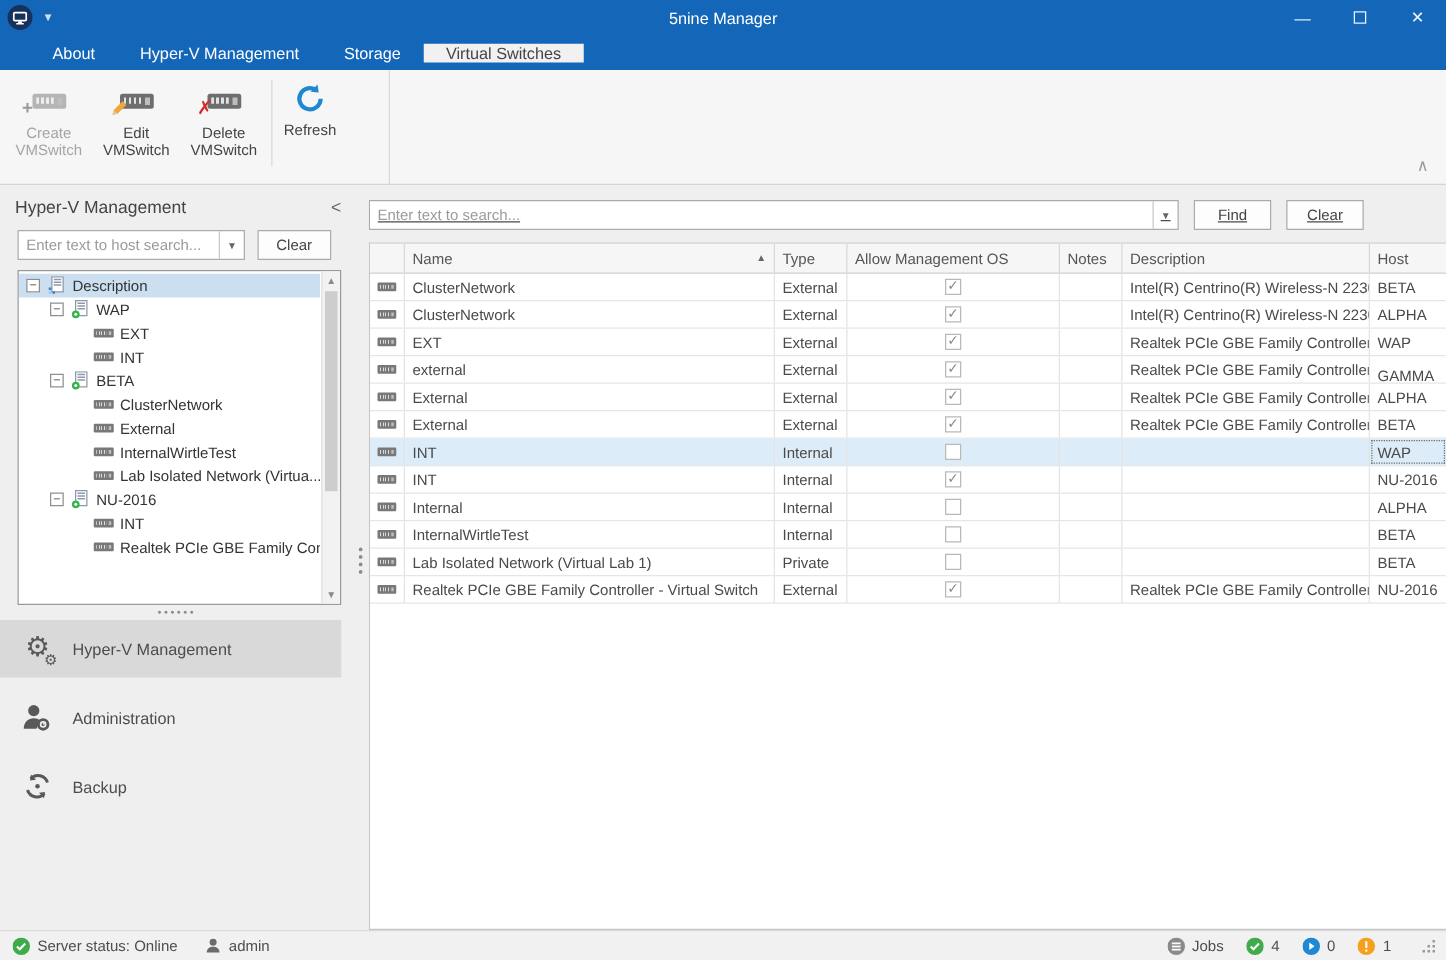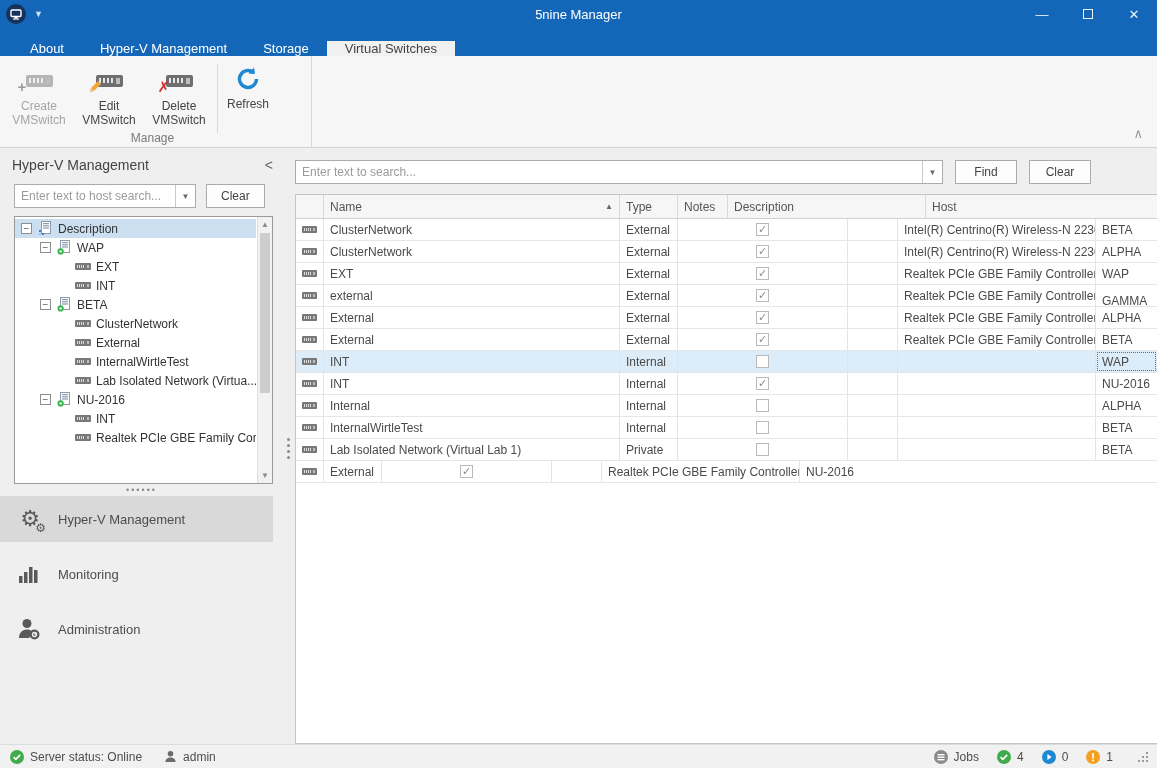--- a/index.html
+++ b/index.html
@@ -10,21 +10,21 @@
   
   .titlebar { height:28px; background:#1467b8; display:flex; align-items:center; color:#fff; flex:0 0 auto; position:relative; }
   .app-icon { width:20px; height:20px; margin-left:6px; border-radius:50%; background:#16325c; display:flex; align-items:center; justify-content:center; }
   .qat-caret { color:#cfe2f5; font-size:9px; margin-left:8px; }
   .win-title { position:absolute; left:0; right:0; text-align:center; font-size:13px; color:#fff; pointer-events:none; }
   .win-controls { margin-left:auto; display:flex; height:100%; }
   .win-btn { width:46px; height:100%; display:flex; align-items:center; justify-content:center; color:#eaf2fb; font-size:13px; }
   .win-btn .maxbox { width:10px; height:10px; border:1px solid #eaf2fb; display:inline-block; }
 
   
-  .tabstrip { height:28px; background:#1467b8; display:flex; align-items:flex-end; padding-left:12px; flex:0 0 auto; }
+  .tabstrip { height:28px; background:#1467b8; display:flex; align-items:center; padding-left:24px; flex:0 0 auto; }
   .tab { padding:0 18px; display:flex; align-items:center; color:#fff; font-size:13px; cursor:default; }
   .tab.active { background:#f1f1f1; color:#444; }
 
   
   .ribbon { height:92px; background:#f6f6f6; border-bottom:1px solid #d4d4d4; position:relative; flex:0 0 auto; }
   .ribbon-group { position:relative; height:100%; display:flex; align-items:flex-start; padding:6px 4px 0 4px; width:312px; border-right:1px solid #d9d9d9; }
   .rbtn { display:flex; flex-direction:column; align-items:center; text-align:center; padding:4px 4px; margin:0 2px; color:#444; font-size:12px; line-height:14px; min-height:70px; }
   .rbtn .ricon { height:30px; display:flex; align-items:center; justify-content:center; margin-bottom:3px; }
   .rbtn.disabled { color:#a5a5a5; }
   .rbtn[data-name="refresh-button"] { padding-top:2px; }
@@ -82,21 +82,21 @@
   .gear-big { font-size:22px; line-height:22px; font-family:"DejaVu Sans",sans-serif; }
   .gear-small { position:absolute; right:-2px; bottom:-4px; font-size:12px; line-height:12px; font-family:"DejaVu Sans",sans-serif; }
 
   
   .v-splitter { width:12px; flex:0 0 auto; position:relative; background:#efefef; }
   .v-splitter .dots { position:absolute; top:290px; left:4px; width:3px; height:3px; border-radius:50%; background:#8a8a8a;
       box-shadow:0 6px 0 #8a8a8a, 0 12px 0 #8a8a8a, 0 18px 0 #8a8a8a; }
 
   
   .content { flex:1; display:flex; flex-direction:column; min-width:0; background:#efefef; padding-top:12px; }
-  .search-row { display:flex; align-items:center; gap:12px; margin-bottom:10px; }
+  .search-row { display:flex; align-items:center; gap:12px; margin-bottom:10px;text-decoration:underline; }
   .search-combo { width:648px; }
   .search-row .btn { min-width:62px; }
 
   .grid { flex:1; background:#fff; border:1px solid #c5c5c5; border-right:none; display:flex; flex-direction:column; min-height:0; }
   .g-header { display:flex; background:#f6f6f6; border-bottom:1px solid #d0d0d0; flex:0 0 auto; height:24px; }
   .g-hcell { display:flex; align-items:center; padding:0 6px; color:#555; border-right:1px solid #d8d8d8; overflow:hidden; white-space:nowrap; }
   .g-hcell .sort { margin-left:auto; font-size:8px; color:#666; padding-left:4px; }
   .g-row { display:flex; height:22px; border-bottom:1px solid #e6e6e6; flex:0 0 auto; }
   .g-row.selected { background:#dcedf9; }
   .g-cell { display:flex; align-items:center; padding:0 6px; border-right:1px solid #e4e4e4; overflow:hidden; white-space:nowrap; color:#4a4a4a; }
@@ -180,21 +180,20 @@
         <div class="rbtn" data-name="refresh-button">
           <span class="ricon" data-name="refresh-icon">
             <svg width="26" height="26" viewBox="0 0 26 26">
               <path d="M21.5 13a8.5 8.5 0 1 1-3-6.5" fill="none" stroke="#1e88d2" stroke-width="3.4"></path>
               <path d="M19 1.5l1 6.5-6.5-.6z" fill="#1e88d2"></path>
             </svg>
           </span>
           <span data-name="ribbon-button-label" style="max-width: 90px;">Refresh</span>
         </div>
       </div>
-    <div class="group-label" data-name="ribbon-group-label">Manage</div>
     <span class="ribbon-collapse" data-name="collapse-ribbon-icon">∧</span>
   </div>
 
   <div class="main">
 
     <div class="sidebar" data-name="sidebar">
       <div class="sb-header">
         <span data-name="sidebar-title">Hyper-V Management</span>
         <span class="sb-collapse" data-name="sidebar-collapse-icon">&lt;</span>
       </div>
@@ -321,43 +320,44 @@
       </div>
       <div class="h-splitter" data-name="sidebar-horizontal-splitter">••••••</div>
       <div class="nav" data-name="module-nav">
           <div class="nav-item selected" data-name="nav-item-hyper-v-management">
             <span class="nav-ic" data-name="gears-icon">
               <span class="gear-big">⚙</span>
               <span class="gear-small">⚙</span>
             </span>
             <span data-name="nav-item-label">Hyper-V Management</span>
           </div>
-          <div class="nav-item" data-name="nav-item-monitoring">
-            <span class="nav-ic" data-name="chart-icon">
-              <svg width="24" height="20" viewBox="0 0 24 20">
-                <rect x="1" y="12" width="3.5" height="7" fill="#595959"></rect>
-                <rect x="6" y="8" width="3.5" height="11" fill="#595959"></rect>
-                <rect x="11" y="3" width="3.5" height="16" fill="#595959"></rect>
-                <rect x="16" y="6" width="3.5" height="13" fill="#595959"></rect>
-              </svg>
-            </span>
-            <span data-name="nav-item-label">Monitoring</span>
-          </div>
           <div class="nav-item" data-name="nav-item-administration">
             <span class="nav-ic" data-name="user-gear-icon">
               <svg width="24" height="22" viewBox="0 0 24 22">
                 <circle cx="9" cy="5.5" r="4.5" fill="#595959"></circle>
                 <path d="M1 20c0-5.5 3.6-8.5 8-8.5 2 0 3.8.6 5.2 1.7l-3 6.8z" fill="#595959"></path>
                 <circle cx="16.5" cy="16.5" r="5" fill="#595959"></circle>
                 <circle cx="16.5" cy="16.5" r="2" fill="none" stroke="#efefef" stroke-width="1.3"></circle>
                 <path d="M16.5 16.5l2-1.4" stroke="#efefef" stroke-width="1.3"></path>
               </svg>
             </span>
             <span data-name="nav-item-label">Administration</span>
           </div>
+          <div class="nav-item" data-name="nav-item-backup">
+            <span class="nav-ic" data-name="sync-icon">
+              <svg width="24" height="22" viewBox="0 0 24 22">
+                <path d="M4 14a8 8 0 0 0 13.5 3" fill="none" stroke="#595959" stroke-width="2.4"></path>
+                <path d="M20 8A8 8 0 0 0 6.5 5" fill="none" stroke="#595959" stroke-width="2.4"></path>
+                <path d="M6.8 1.5L6 6.4l4.8-.6z" fill="#595959"></path>
+                <path d="M17.2 20.5l.8-4.9-4.8.6z" fill="#595959"></path>
+                <circle cx="12" cy="11" r="1.8" fill="#595959"></circle>
+              </svg>
+            </span>
+            <span data-name="nav-item-label">Backup</span>
+          </div>
         </div>
     </div>
 
     <div class="v-splitter" data-name="vertical-splitter">
         <span class="dots" data-name="splitter-grip-icon"></span>
       </div>
 
     <div class="content" data-name="content-panel">
       <div class="search-row">
         <div class="combo search-combo" data-name="table-search-combo">
@@ -370,20 +370,23 @@
       <div class="grid" data-name="vswitch-grid">
         <div class="g-header" data-name="grid-header">
             <div class="g-hcell" data-name="column-header-icon" style="width: 28px; flex: 0 0 auto;"></div>
             <div class="g-hcell" data-name="column-header-name" style="width: 296px; flex: 0 0 auto;">
               <span data-name="column-header-label">Name</span>
               <span class="sort" data-name="sort-ascending-icon">▲</span>
             </div>
             <div class="g-hcell" data-name="column-header-type" style="width: 58px; flex: 0 0 auto;">
               <span data-name="column-header-label">Type</span>
             </div>
+            <div class="g-hcell" data-name="column-header-allow-management-os" style="width: 170px; flex: 0 0 auto;">
+              <span data-name="column-header-label">Allow Management OS</span>
+            </div>
             <div class="g-hcell" data-name="column-header-notes" style="width: 50px; flex: 0 0 auto;">
               <span data-name="column-header-label">Notes</span>
             </div>
             <div class="g-hcell" data-name="column-header-description" style="width: 198px; flex: 0 0 auto;">
               <span data-name="column-header-label">Description</span>
             </div>
             <div class="g-hcell" data-name="column-header-host" style="flex: 1 1 0%; border-right: none;">
               <span data-name="column-header-label">Host</span>
             </div>
           </div>
@@ -528,20 +531,21 @@
                 <span class="cb" data-name="checkbox-unchecked-icon"></span>
               </div>
               <div class="g-cell" data-name="cell-notes" style="width: 50px; flex: 0 0 auto;"></div>
               <div class="g-cell" data-name="cell-description" style="width: 198px; flex: 0 0 auto;"></div>
               <div class="g-cell" data-name="cell-host" style="flex: 1 1 0%; border-right: none;">BETA</div>
             </div>
             <div class="g-row" data-name="table-row">
               <div class="g-cell center" data-name="row-switch-icon-cell" style="width: 28px; flex: 0 0 auto;">
                 <span class="sw-s" data-name="switch-icon"></span>
               </div>
+              <div class="g-cell" data-name="cell-name" style="width: 296px; flex: 0 0 auto;">Realtek PCIe GBE Family Controller - Virtual Switch</div>
               <div class="g-cell" data-name="cell-type" style="width: 58px; flex: 0 0 auto;">External</div>
               <div class="g-cell center" data-name="cell-allow-management-os" style="width: 170px; flex: 0 0 auto;">
                 <span class="cb" data-name="checkbox-checked-icon">✓</span>
               </div>
               <div class="g-cell" data-name="cell-notes" style="width: 50px; flex: 0 0 auto;"></div>
               <div class="g-cell" data-name="cell-description" style="width: 198px; flex: 0 0 auto;">Realtek PCIe GBE Family Controller</div>
               <div class="g-cell" data-name="cell-host" style="flex: 1 1 0%; border-right: none;">NU-2016</div>
             </div>
           </div>
       </div>

